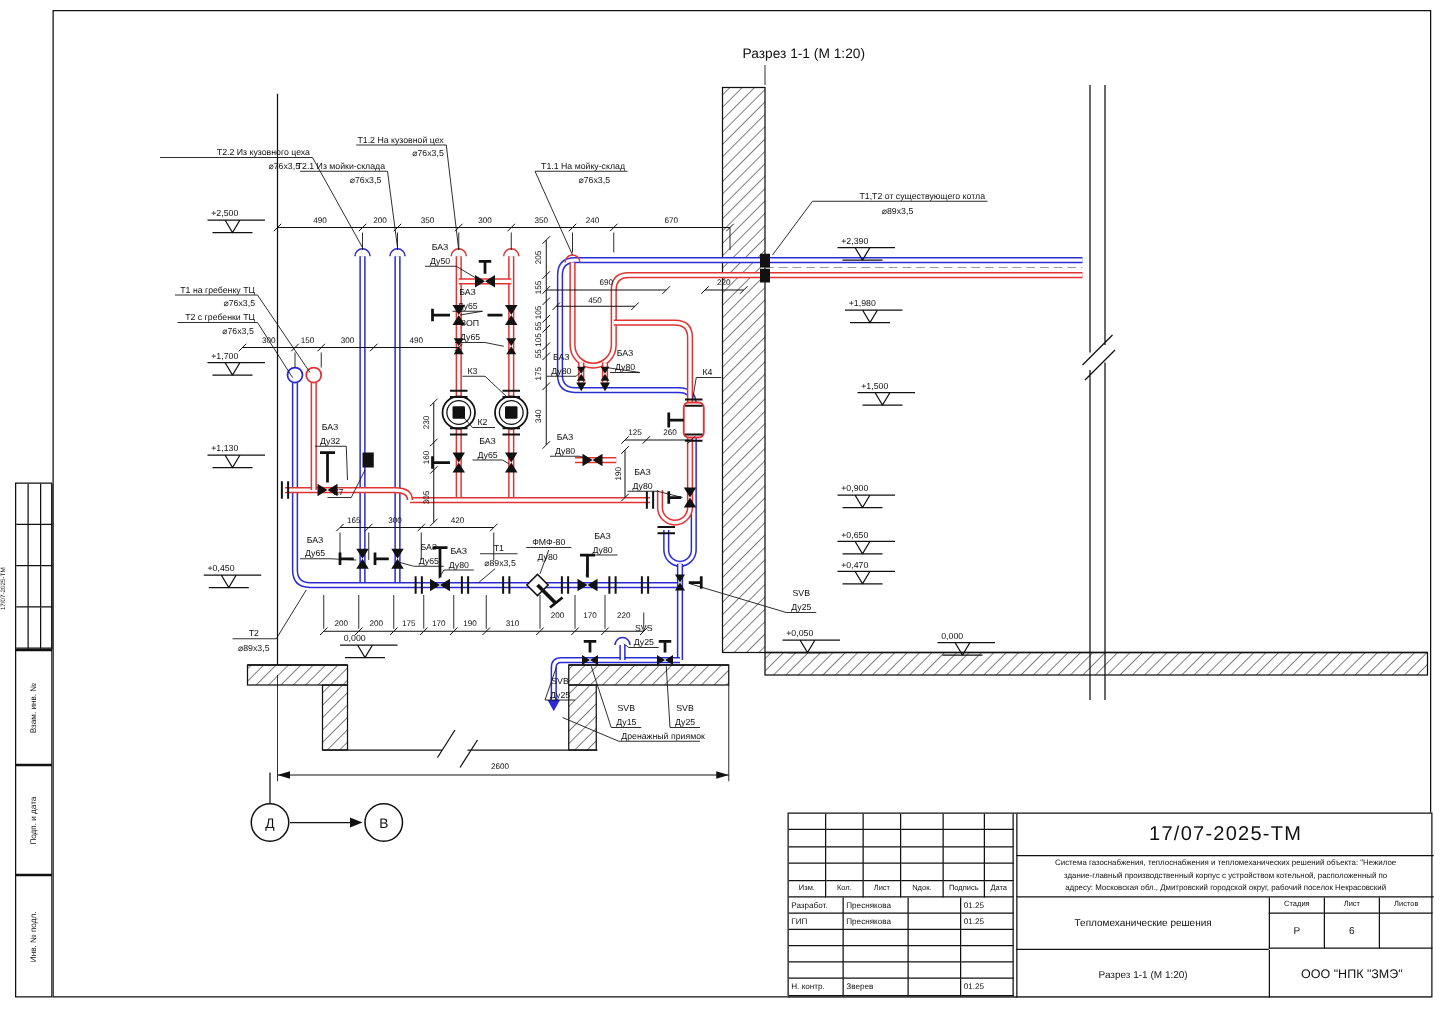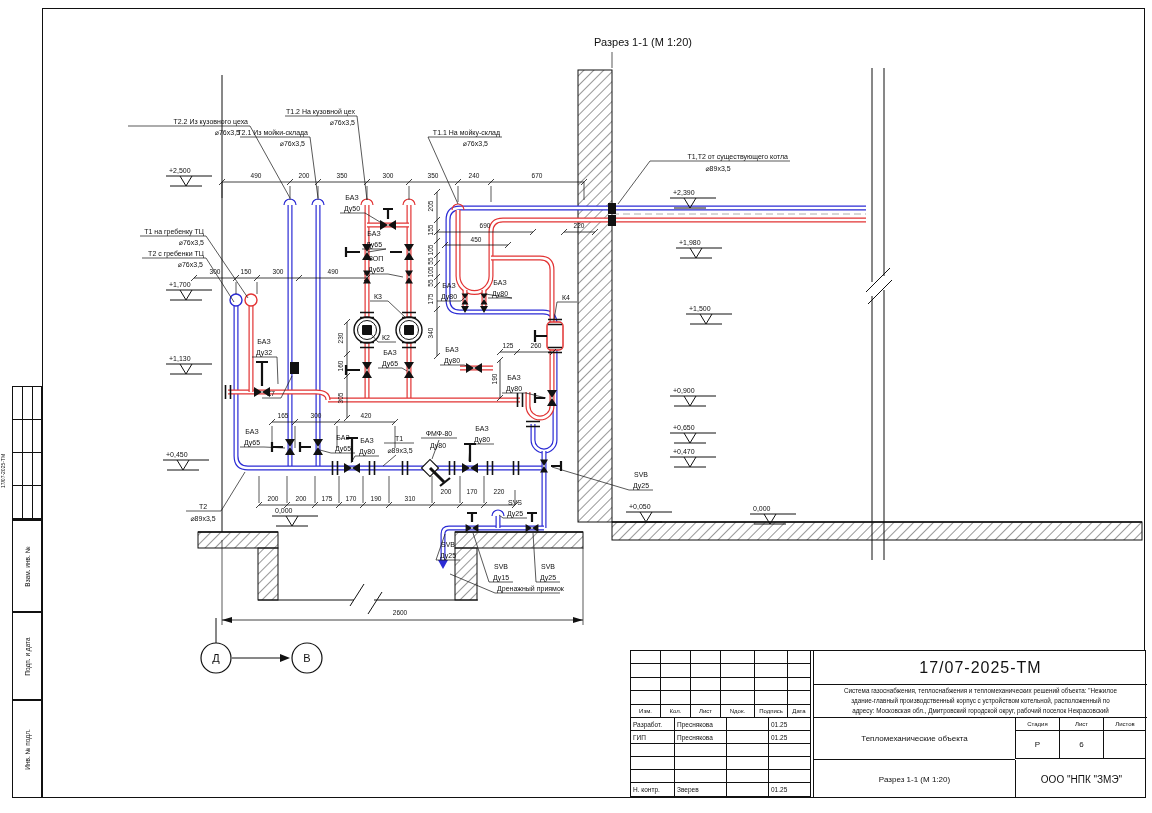--- a/index.html
+++ b/index.html
@@ -496,21 +496,21 @@
     </div>
 
     <div class="abs cell docno" style="left:182px;top:0;width:334px;height:34px;border-bottom:1px solid #111">17/07-2025-ТМ</div>
     <div class="abs cell desc" style="left:182px;top:34px;width:334px;height:33px">
       <div>
         <div>Система газоснабжения, теплоснабжения и тепломеханических решений объекта: "Нежилое</div>
         <div>здание-главный производственный корпус с устройством котельной, расположенный по</div>
         <div>адресу: Московская обл., Дмитровский городской округ, рабочий поселок Некрасовский</div>
       </div>
     </div>
-    <div class="abs cell pname" style="left:182px;top:67px;width:202px;height:42px">Тепломеханические объекта</div>
+    <div class="abs cell pname" style="left:182px;top:67px;width:202px;height:42px">Тепломеханические решения</div>
     <div class="abs" style="left:384px;top:67px;width:132px;height:42px">
       <div class="abs cell sthead" style="left:0;top:0;width:44px;height:13px">Стадия</div>
       <div class="abs cell sthead" style="left:44px;top:0;width:44px;height:13px">Лист</div>
       <div class="abs cell sthead" style="left:88px;top:0;width:43px;height:13px">Листов</div>
       <div class="abs cell stval" style="left:0;top:13px;width:44px;height:28px">Р</div>
       <div class="abs cell stval" style="left:44px;top:13px;width:44px;height:28px">6</div>
       <div class="abs cell stval" style="left:88px;top:13px;width:43px;height:28px"></div>
     </div>
     <div class="abs cell vname" style="left:182px;top:109px;width:202px;height:38px;border-bottom:none">Разрез 1-1 (М 1:20)</div>
     <div class="abs cell comp" style="left:384px;top:109px;width:132px;height:38px;border-bottom:none">ООО "НПК "ЗМЭ"</div>

